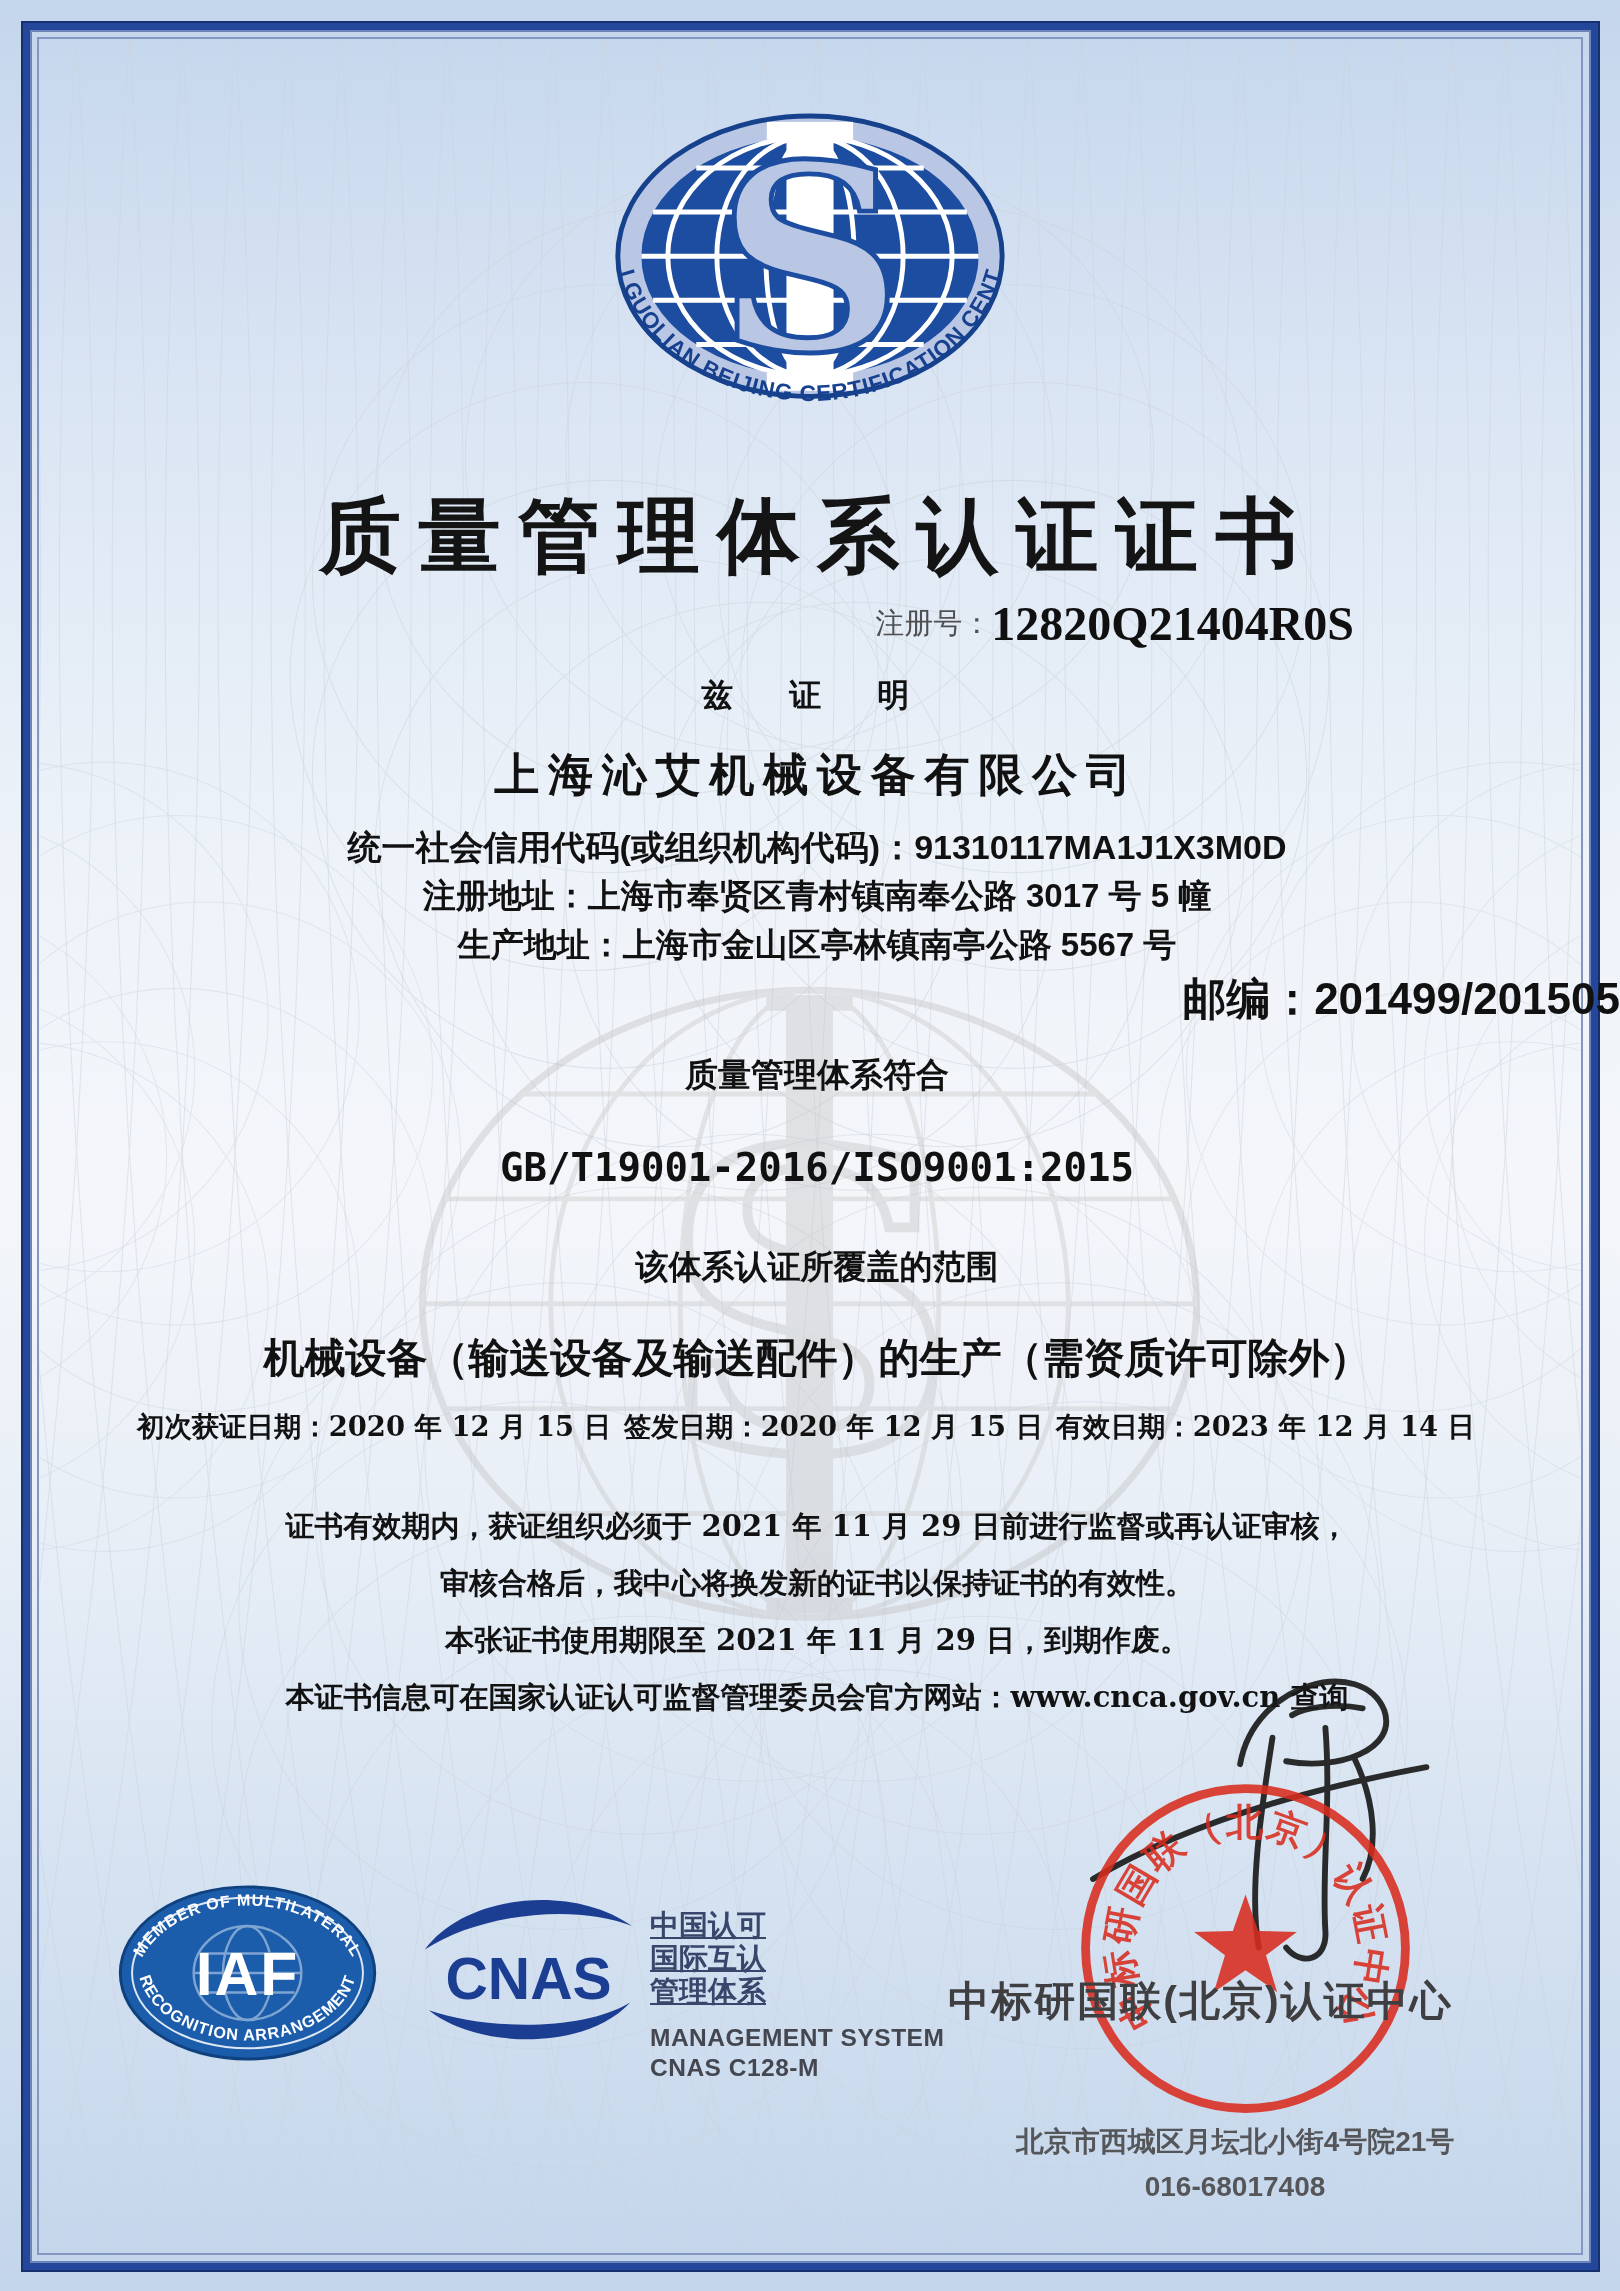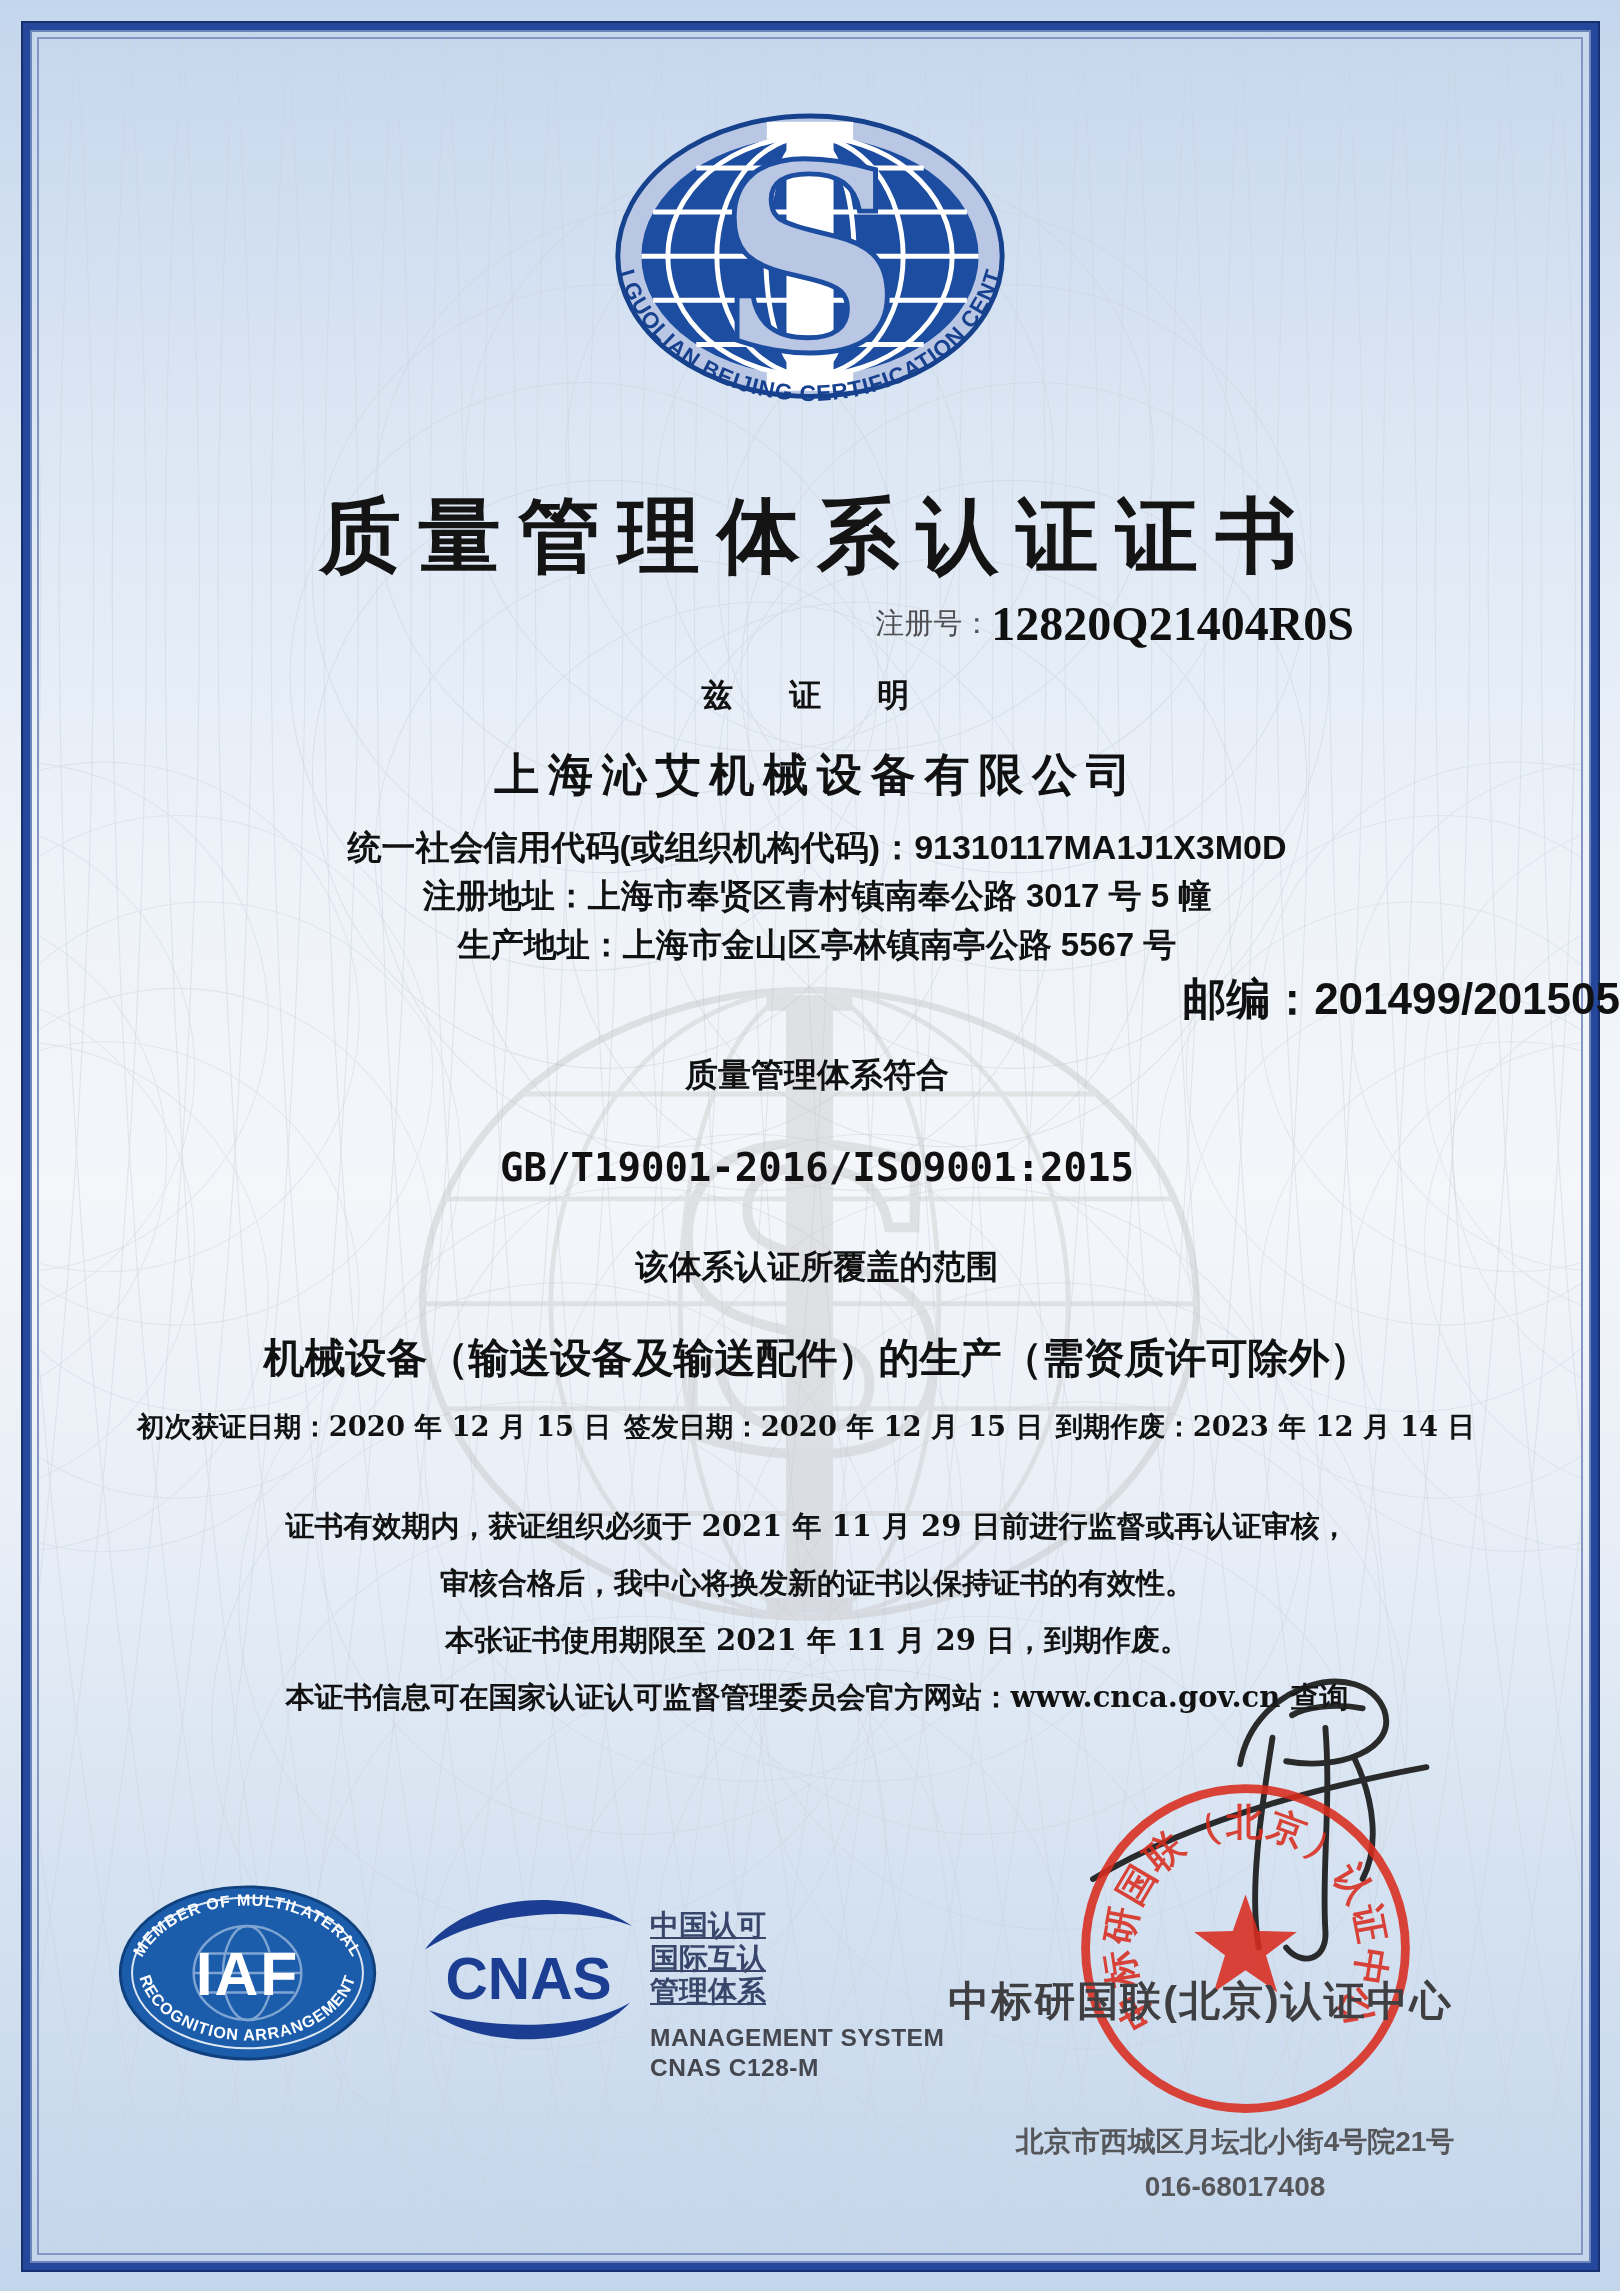--- a/index.html
+++ b/index.html
@@ -268,21 +268,21 @@
   <div class="abs ctr scope">机械设备（输送设备及输送配件）的生产（需资质许可除外）</div>
 
   <div class="abs dates">
     <div>
       <span class="lab">初次获证日期：</span><span class="val">2020 年 12 月 15 日</span>
     </div>
     <div>
       <span class="lab">签发日期：</span><span class="val">2020 年 12 月 15 日</span>
     </div>
     <div>
-      <span class="lab">到期作废：</span><span class="val">2023 年 12 月 14 日</span>
+      <span class="lab">有效日期：</span><span class="val">2023 年 12 月 14 日</span>
     </div>
   </div>
 
   <div class="abs ctr para">
     <div>证书有效期内，获证组织必须于 2021 年 11 月 29 日前进行监督或再认证审核，</div>
     <div>审核合格后，我中心将换发新的证书以保持证书的有效性。</div>
     <div>本张证书使用期限至 2021 年 11 月 29 日，到期作废。</div>
     <div>本证书信息可在国家认证认可监督管理委员会官方网站：www.cnca.gov.cn 查询</div>
   </div>
 

